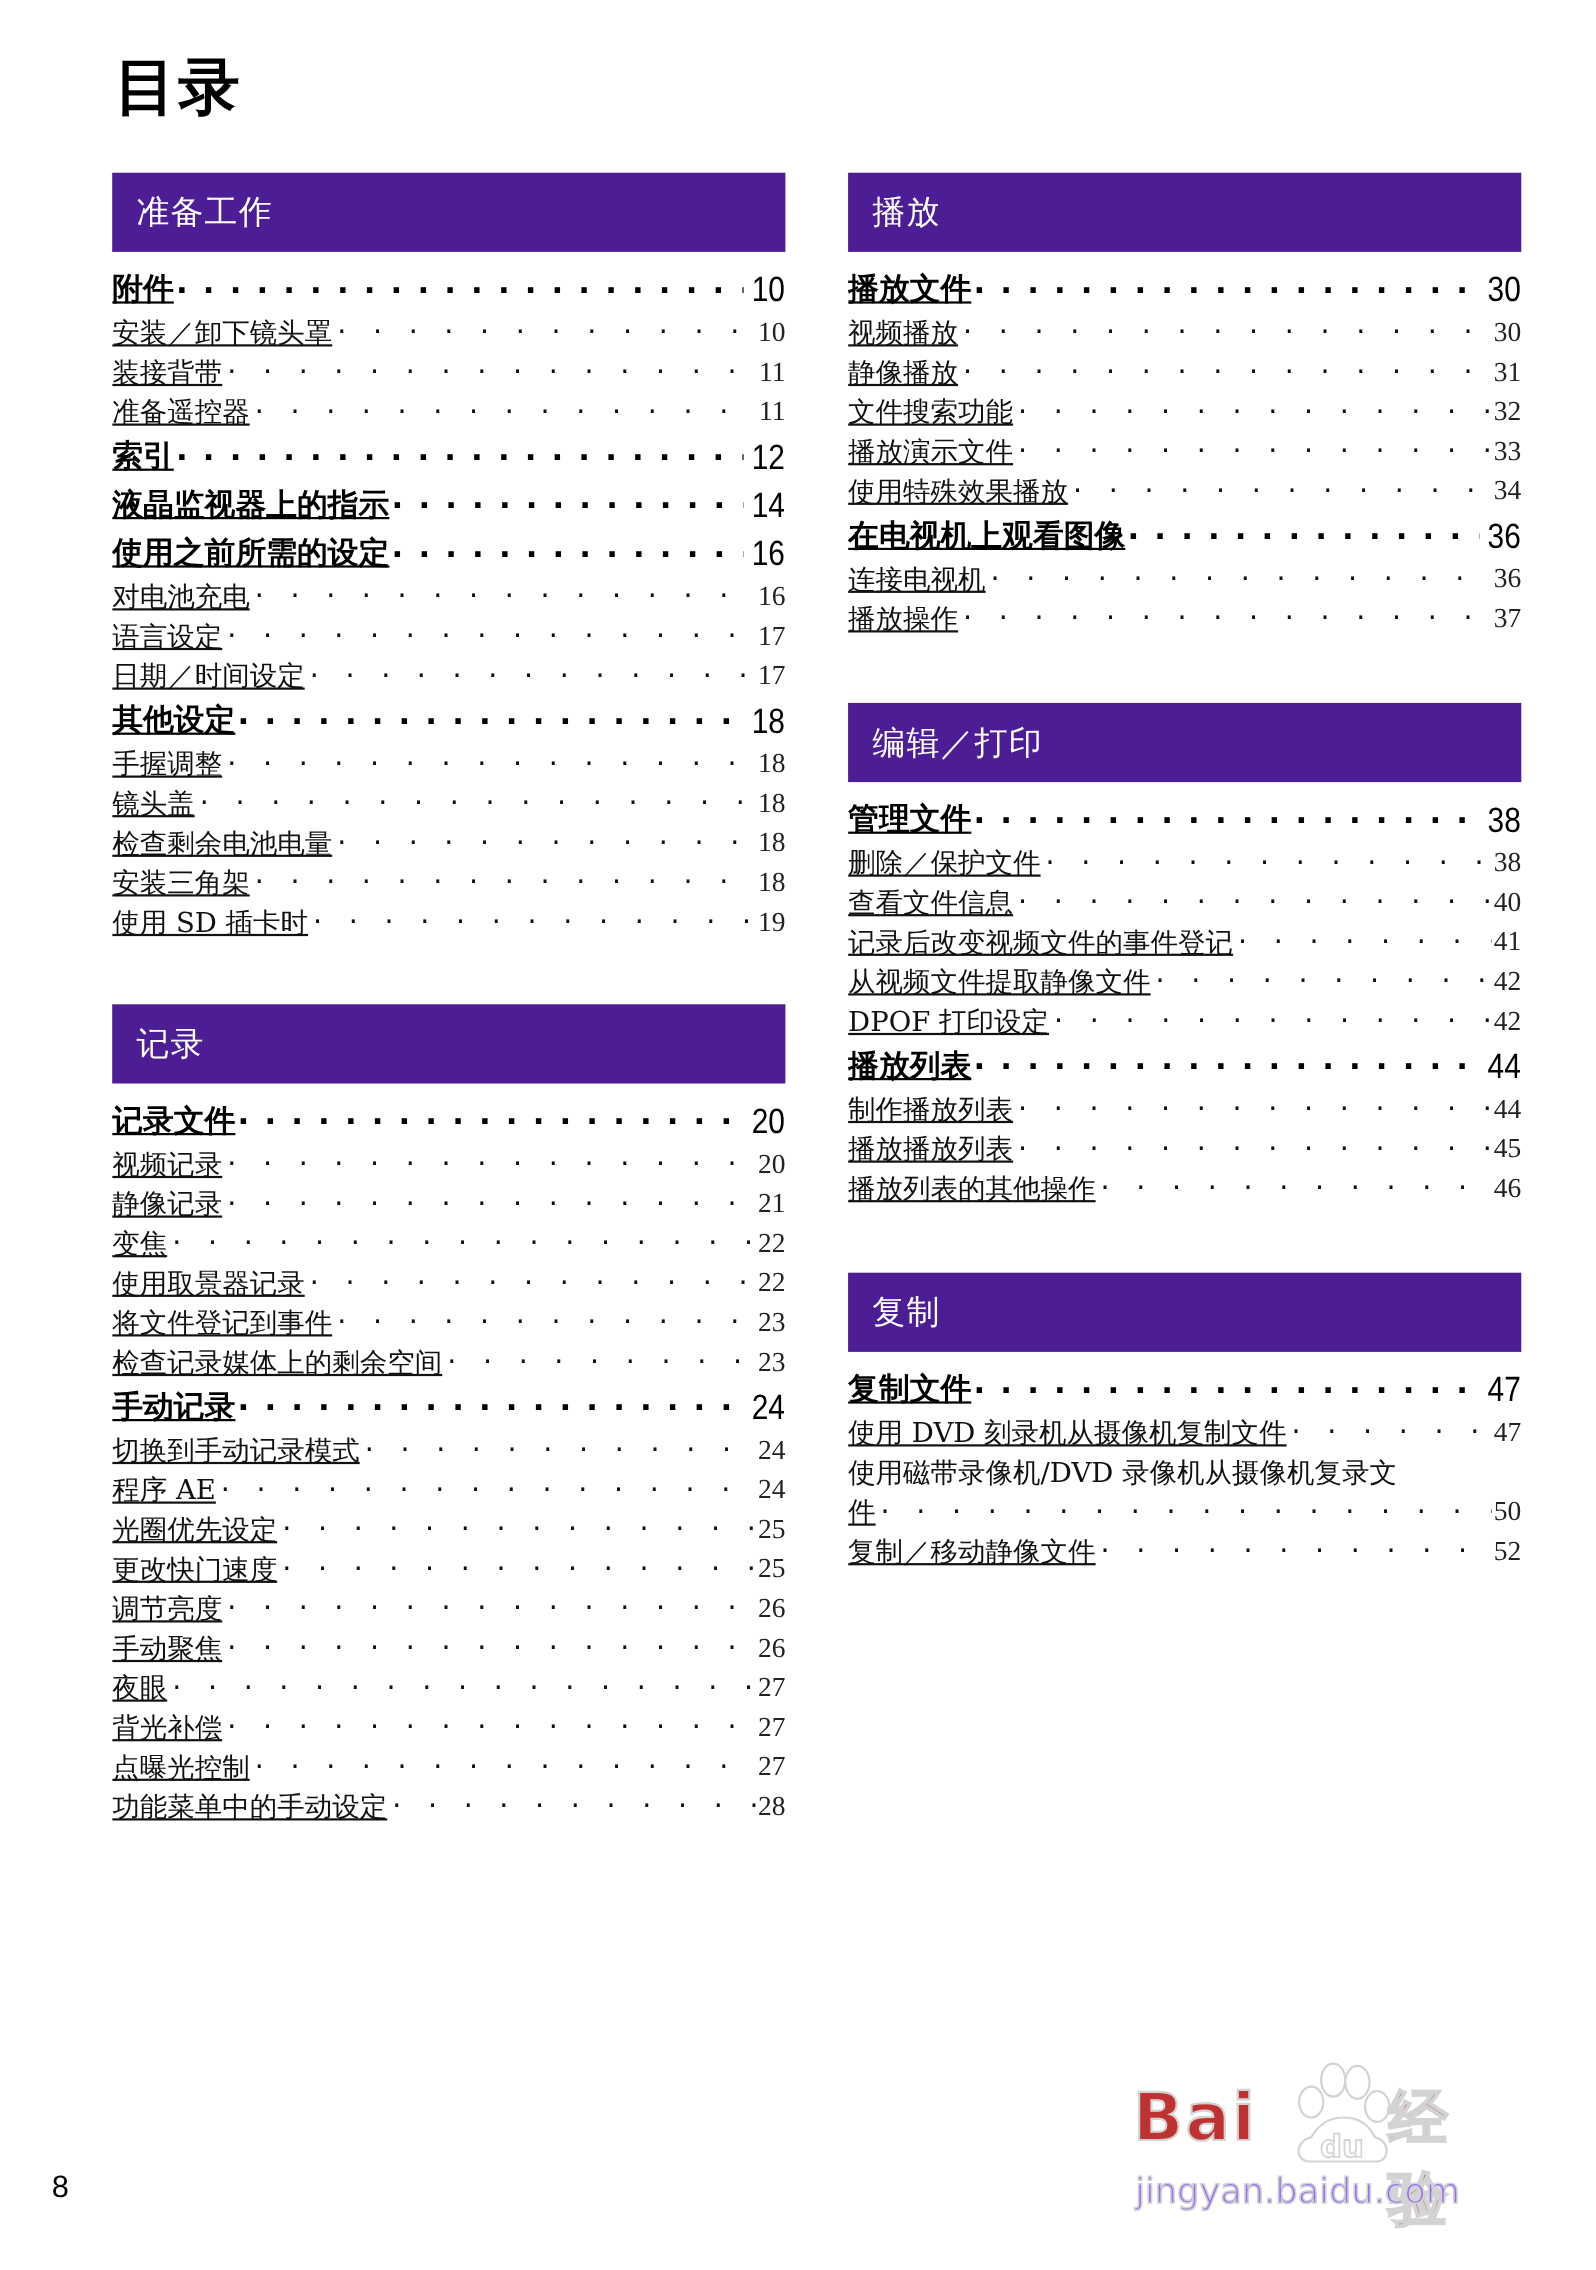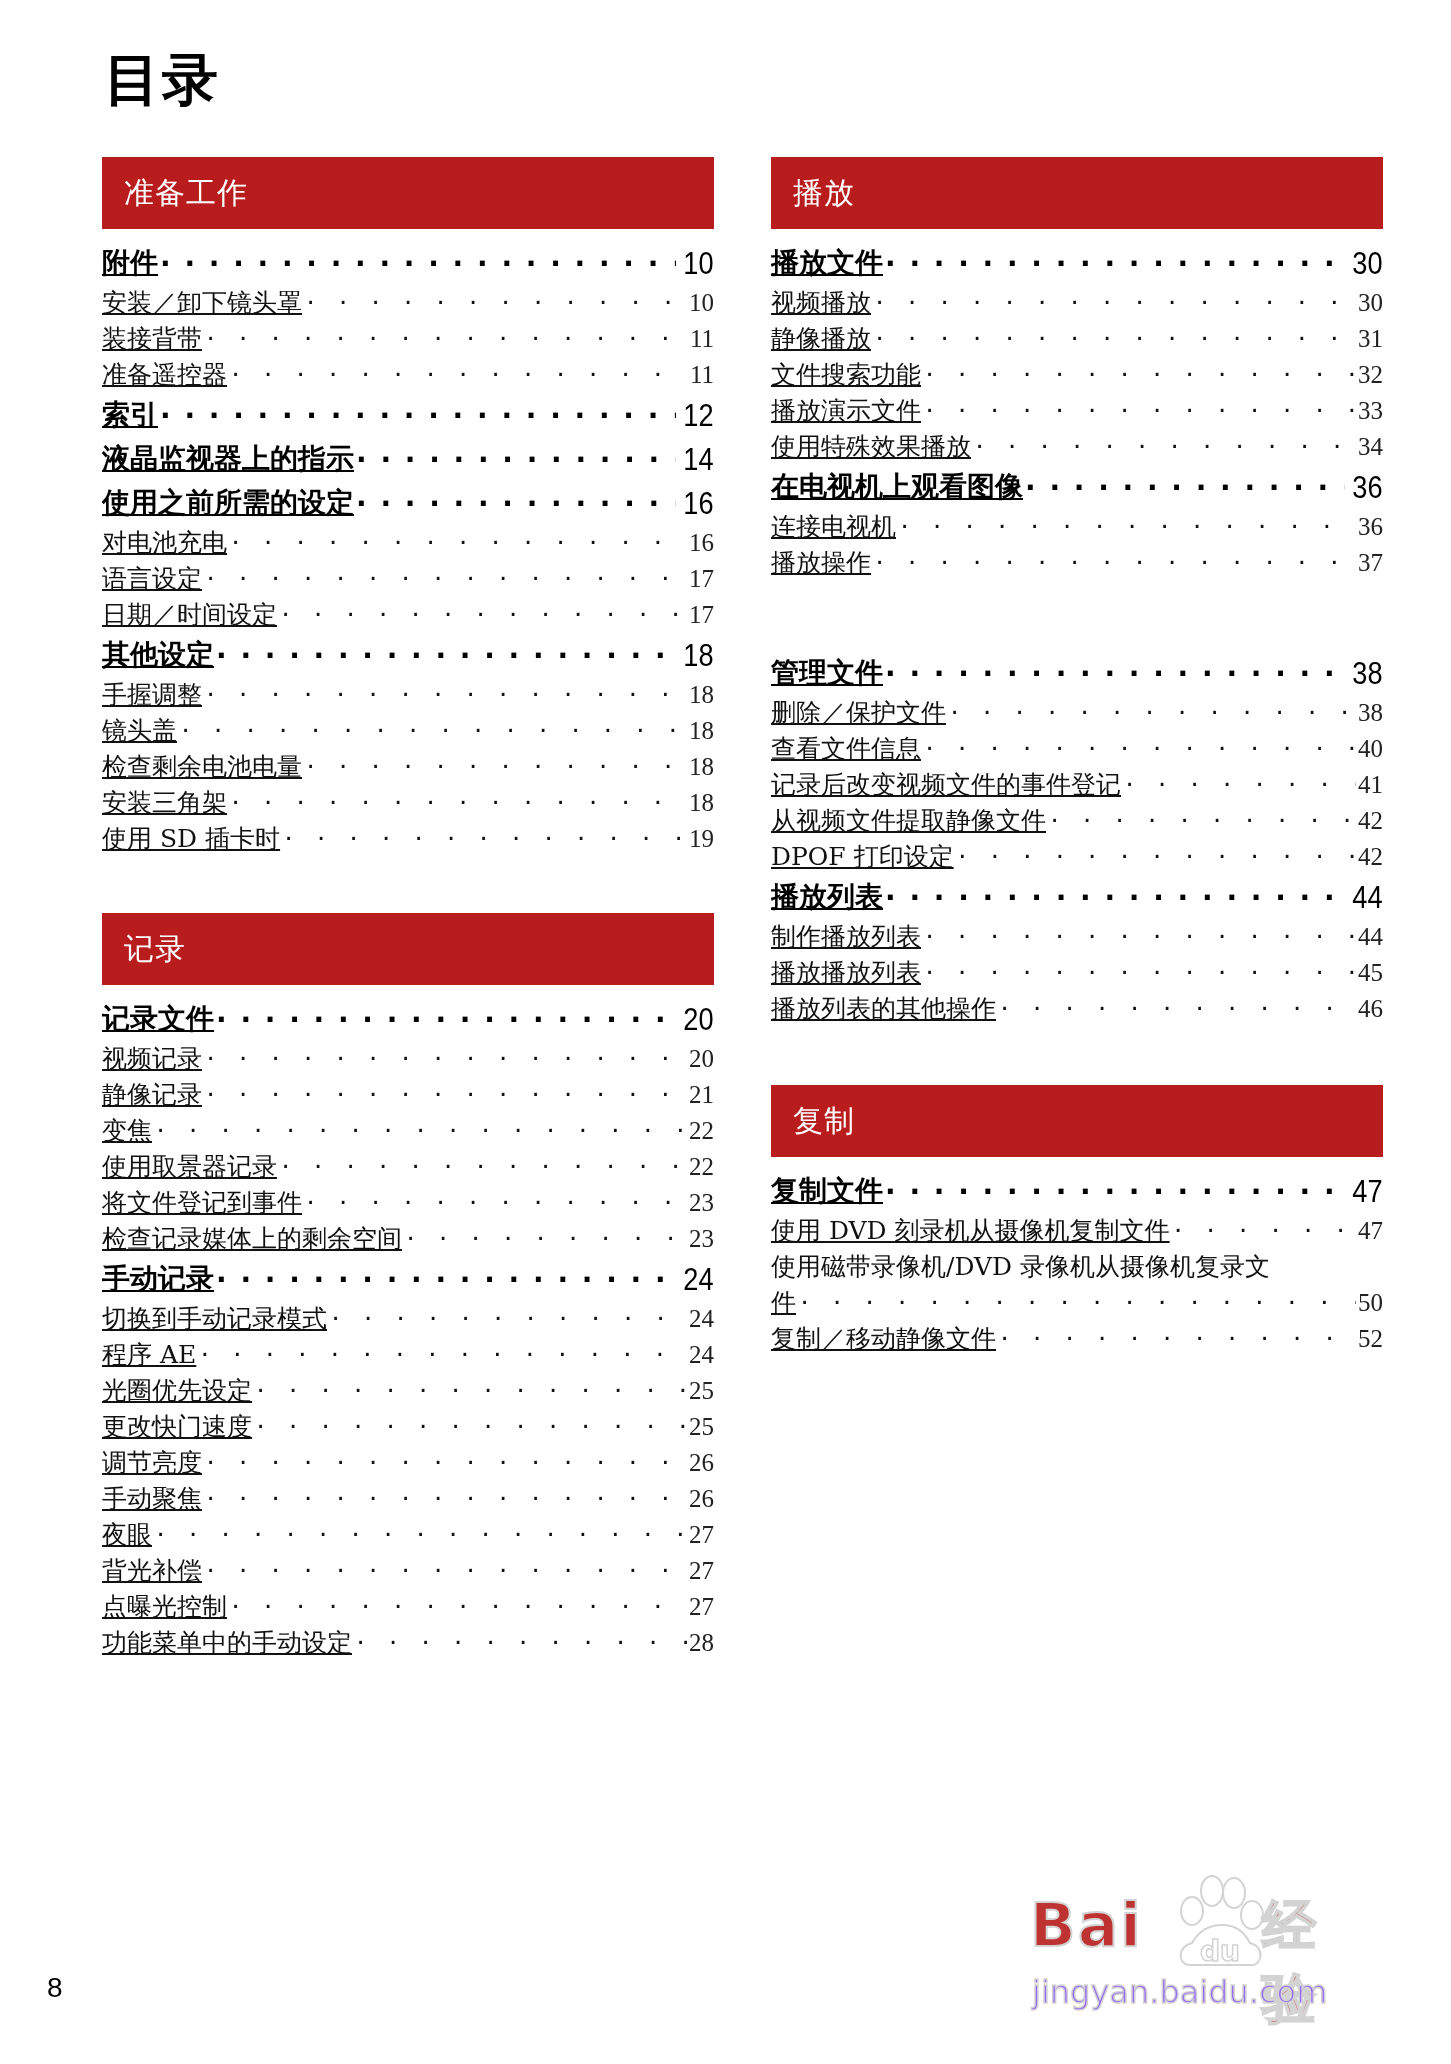--- a/index.html
+++ b/index.html
@@ -27,21 +27,21 @@
     .column {
       position: absolute;
       top: 157px;
       width: 612px;
     }
     .col-left { left: 102px; }
     .col-right { left: 771px; }
 
     .section { margin: 0; }
     .section-header {
-      background: #b91c1c;
+      background: #4c1d95;
       color: #fff;
       height: 72px;
       display: flex;
       align-items: center;
       padding-left: 22px;
       font-size: 30px;
       letter-spacing: 1px;
       box-sizing: border-box;
       font-family: Liberation Mono, monospace;
     }
@@ -391,20 +391,21 @@
           <span class="label">播放操作</span>
           <span class="leader"></span>
           <span class="page">37</span>
         </div>
     </div>
   </div>
 
   <div class="gap-right"></div>
 
   <div class="section">
+    <div class="section-header">编辑／打印</div>
     <div class="entries">
       <div class="entry major">
           <span class="label">管理文件</span>
           <span class="leader"></span>
           <span class="page">38</span>
         </div>
       <div class="entry minor">
           <span class="label">删除／保护文件</span>
           <span class="leader"></span>
           <span class="page">38</span>

